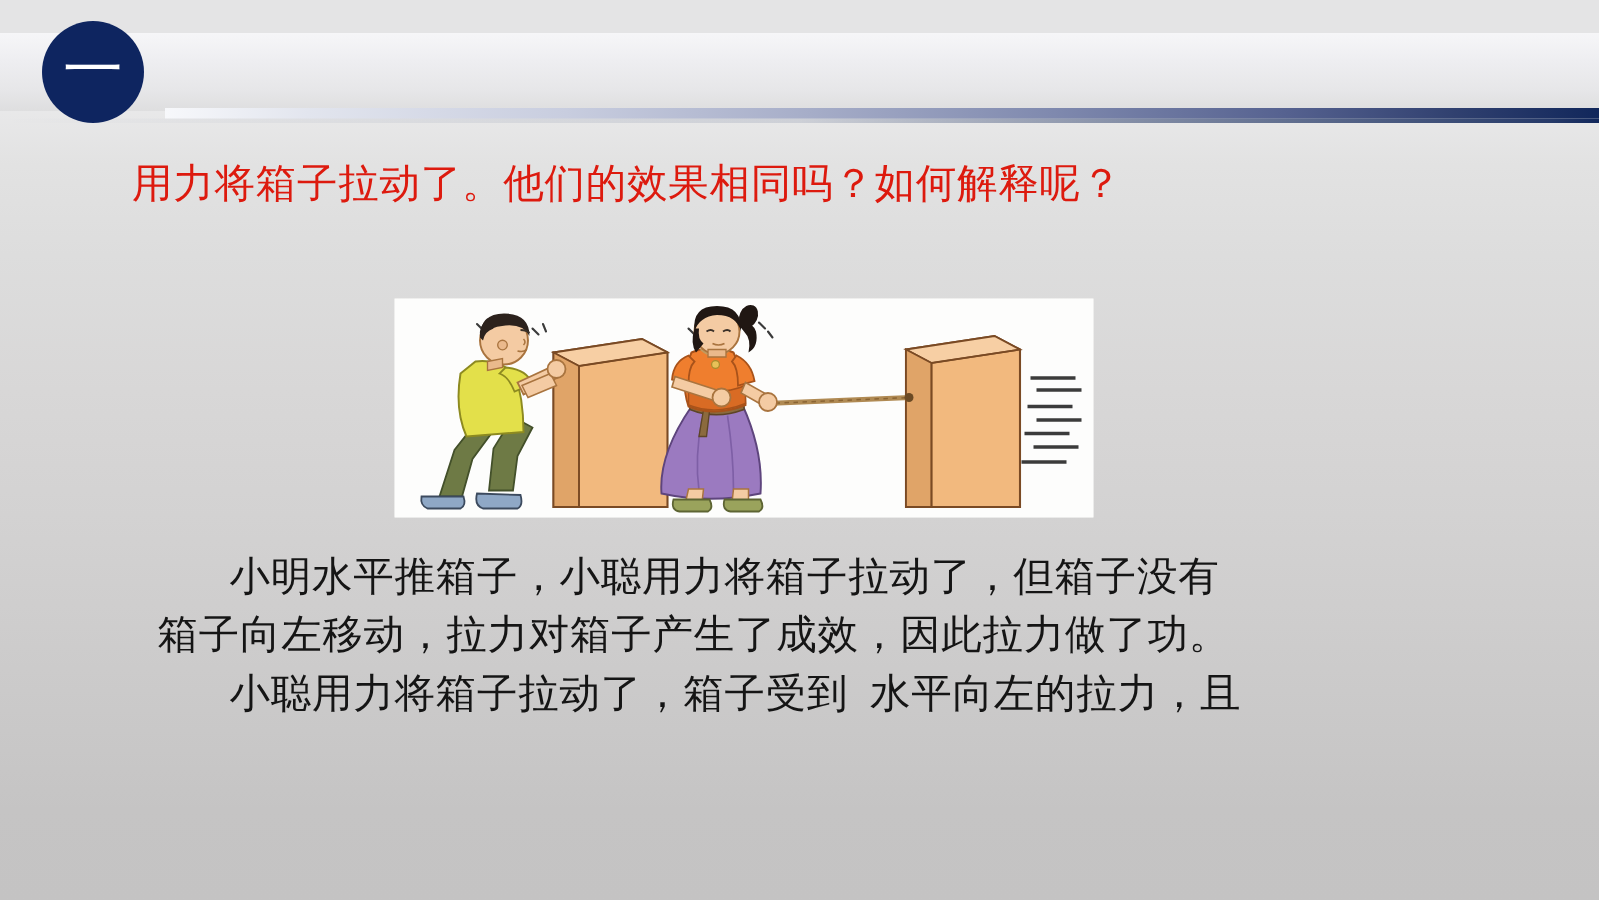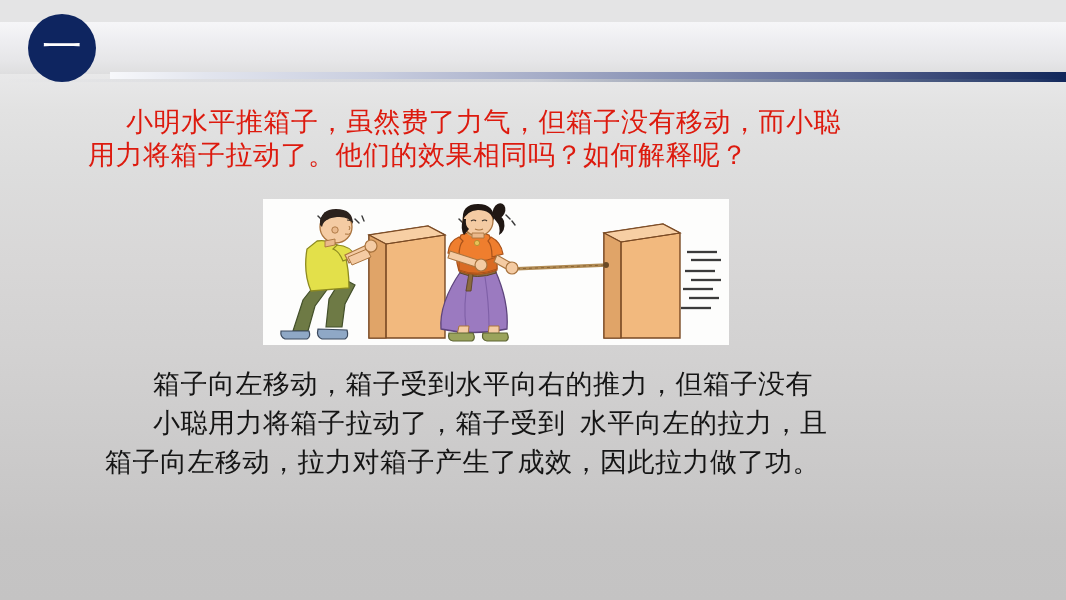--- a/index.html
+++ b/index.html
@@ -152,21 +152,20 @@
     <div id="circle-badge">
       <span class="num">一</span>
     </div>
 
 
     <div id="title-rule"></div>
     <div id="title-rule-dark"></div>
   </div>
 
   <div id="question-block">
-    <span class="ln ln1">小明水平推箱子，虽然费了力气，但箱子没有移动，而小聪</span>
     <span class="ln">用力将箱子拉动了。他们的效果相同吗？如何解释呢？</span>
   </div>
 
   <div id="illustration">
     <svg width="466" height="146" viewBox="0 0 466 146" xmlns="http://www.w3.org/2000/svg">
       <rect x="0" y="0" width="466" height="146" fill="#fdfdfc"></rect>
 
       <g>
 
         <g>
@@ -292,18 +291,18 @@
           <path d="M219,22 q3,-2 5,0" stroke="#3a3028" stroke-width="1.2" fill="none"></path>
           <path d="M212,30 q4,2 8,0" stroke="#a9743f" stroke-width="1.1" fill="none"></path>
 
           <path d="M209,34 L221,34 L221,39 L209,39 Z" fill="#eab98c" stroke="#a9743f" stroke-width="0.9"></path>
         </g>
       </g>
     </svg>
   </div>
 
   <div id="explanation-block">
-    <span class="ln ind">箱子向左移动，箱子受到水平向右的推力，但箱子没有</span>
+    <span class="ln ind">小明水平推箱子，小聪用力将箱子拉动了，但箱子没有</span>
+    <span class="ln">箱子向左移动，拉力对箱子产生了成效，因此拉力做了功。</span>
     <span class="ln ind">小聪用力将箱子拉动了，箱子受到  水平向左的拉力，且</span>
-    <span class="ln">箱子向左移动，拉力对箱子产生了成效，因此拉力做了功。</span>
   </div>
 
 </div>
 
 </body></html>

